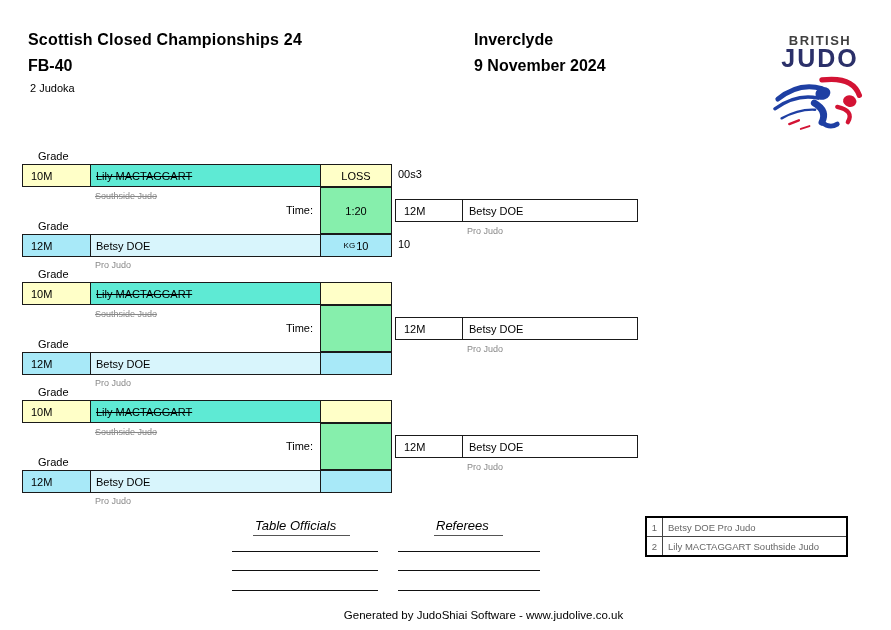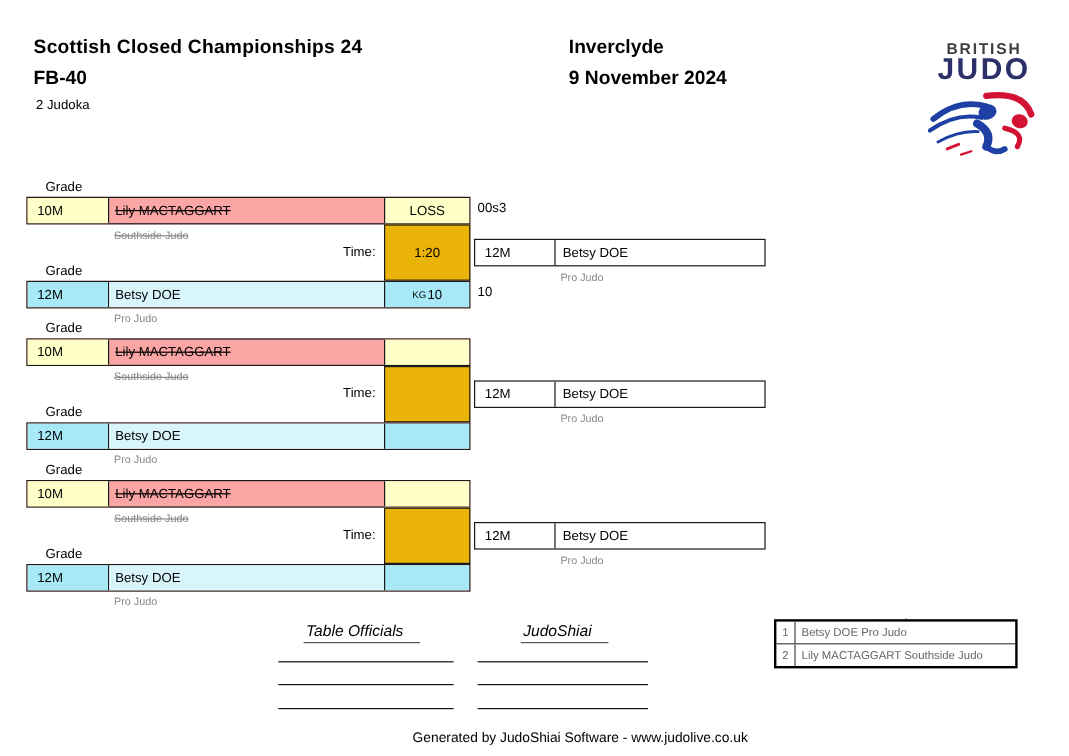--- a/index.html
+++ b/index.html
@@ -17,39 +17,39 @@
   .logo{position:absolute;left:770px;top:33px;width:100px;text-align:center;}
   .logo .l1{font-size:13px;font-weight:bold;letter-spacing:1.5px;color:#404040;}
   .logo .l2{font-size:25px;font-weight:bold;letter-spacing:2px;color:#2b3069;line-height:20px;}
   .logo svg{margin-top:6px;}
   
   .bracket{position:absolute;left:0;width:764px;height:118px;}
   .grade-label{position:absolute;left:38px;font-size:11px;}
   .gl-top{top:0;}
   .gl-bottom{top:70px;}
   .row{position:absolute;left:22px;width:370px;height:23px;display:flex;
-       border:1.5px solid #1a1a1a;box-sizing:border-box;background:#fca5a5;}
+       border:1.5px solid #1a1a1a;box-sizing:border-box;background:#5eead4;}
   .row-top{top:14px;}
   .row-bottom{top:84px;}
   .cell{box-sizing:border-box;display:flex;align-items:center;font-size:11px;}
   .cell.grade{width:68px;padding-left:8px;border-right:1px solid #1a1a1a;}
   .cell.name{flex:1;padding-left:5px;}
   .cell.result{width:71px;justify-content:center;border-left:1px solid #1a1a1a;}
   .yellow{background:var(--yellow,#FFFFC8);}
   .cyan{background:var(--cyan,#A8E9F8);}
   .cyanlight{background:var(--cyan_light,#D8F5FC);}
   .strike{text-decoration:line-through;}
   .club{position:absolute;font-size:9px;color:#888;}
   .club-top{left:95px;top:41px;}
   .club-bottom{left:95px;top:110px;}
   .score{position:absolute;left:398px;font-size:11px;}
   .score-top{top:18px;}
   .score-bottom{top:88px;}
   .timebox{position:absolute;left:320px;top:37px;width:72px;height:47px;box-sizing:border-box;
-           border:1px solid #1a1a1a;display:flex;align-items:center;justify-content:center;font-size:11px;background:#eab308;}
+           border:1px solid #1a1a1a;display:flex;align-items:center;justify-content:center;font-size:11px;background:#86efac;}
   .time-label{position:absolute;left:200px;top:54px;width:113px;text-align:right;font-size:11px;}
   .kg{font-size:8px;margin-right:1px;}
   .winnerbox{position:absolute;left:395px;top:49px;width:243px;height:23px;display:flex;
              border:1.5px solid #1a1a1a;box-sizing:border-box;background:#fff;}
   .wgrade{width:67px;padding-left:8px;border-right:1px solid #1a1a1a;}
   .wname{flex:1;padding-left:6px;}
   .winner-club{left:467px;top:76px;}
   
   .results-title{position:absolute;left:645px;top:514px;width:203px;text-align:center;font-size:11px;}
   .results-box{position:absolute;left:645px;top:516px;width:203px;box-sizing:border-box;border:2px solid #000;background:#fff;}
@@ -203,21 +203,21 @@
       <div class="r-place">1</div>
       <div class="r-name">Betsy DOE Pro Judo</div>
     </div>
     <div class="results-row">
       <div class="r-place">2</div>
       <div class="r-name">Lily MACTAGGART Southside Judo</div>
     </div>
   </div>
 
   <div class="sign-title t-officials">Table Officials</div>
-  <div class="sign-title t-referees">JudoShiai</div>
+  <div class="sign-title t-referees">Referees</div>
   <div class="sign-line" style="left:232px;top:551px;width:146px"></div>
   <div class="sign-line" style="left:232px;top:570px;width:146px"></div>
   <div class="sign-line" style="left:232px;top:590px;width:146px"></div>
   <div class="sign-line" style="left:398px;top:551px;width:142px"></div>
   <div class="sign-line" style="left:398px;top:570px;width:142px"></div>
   <div class="sign-line" style="left:398px;top:590px;width:142px"></div>
 
   <div class="footer">Generated by JudoShiai Software - www.judolive.co.uk</div>
 
 </div>

